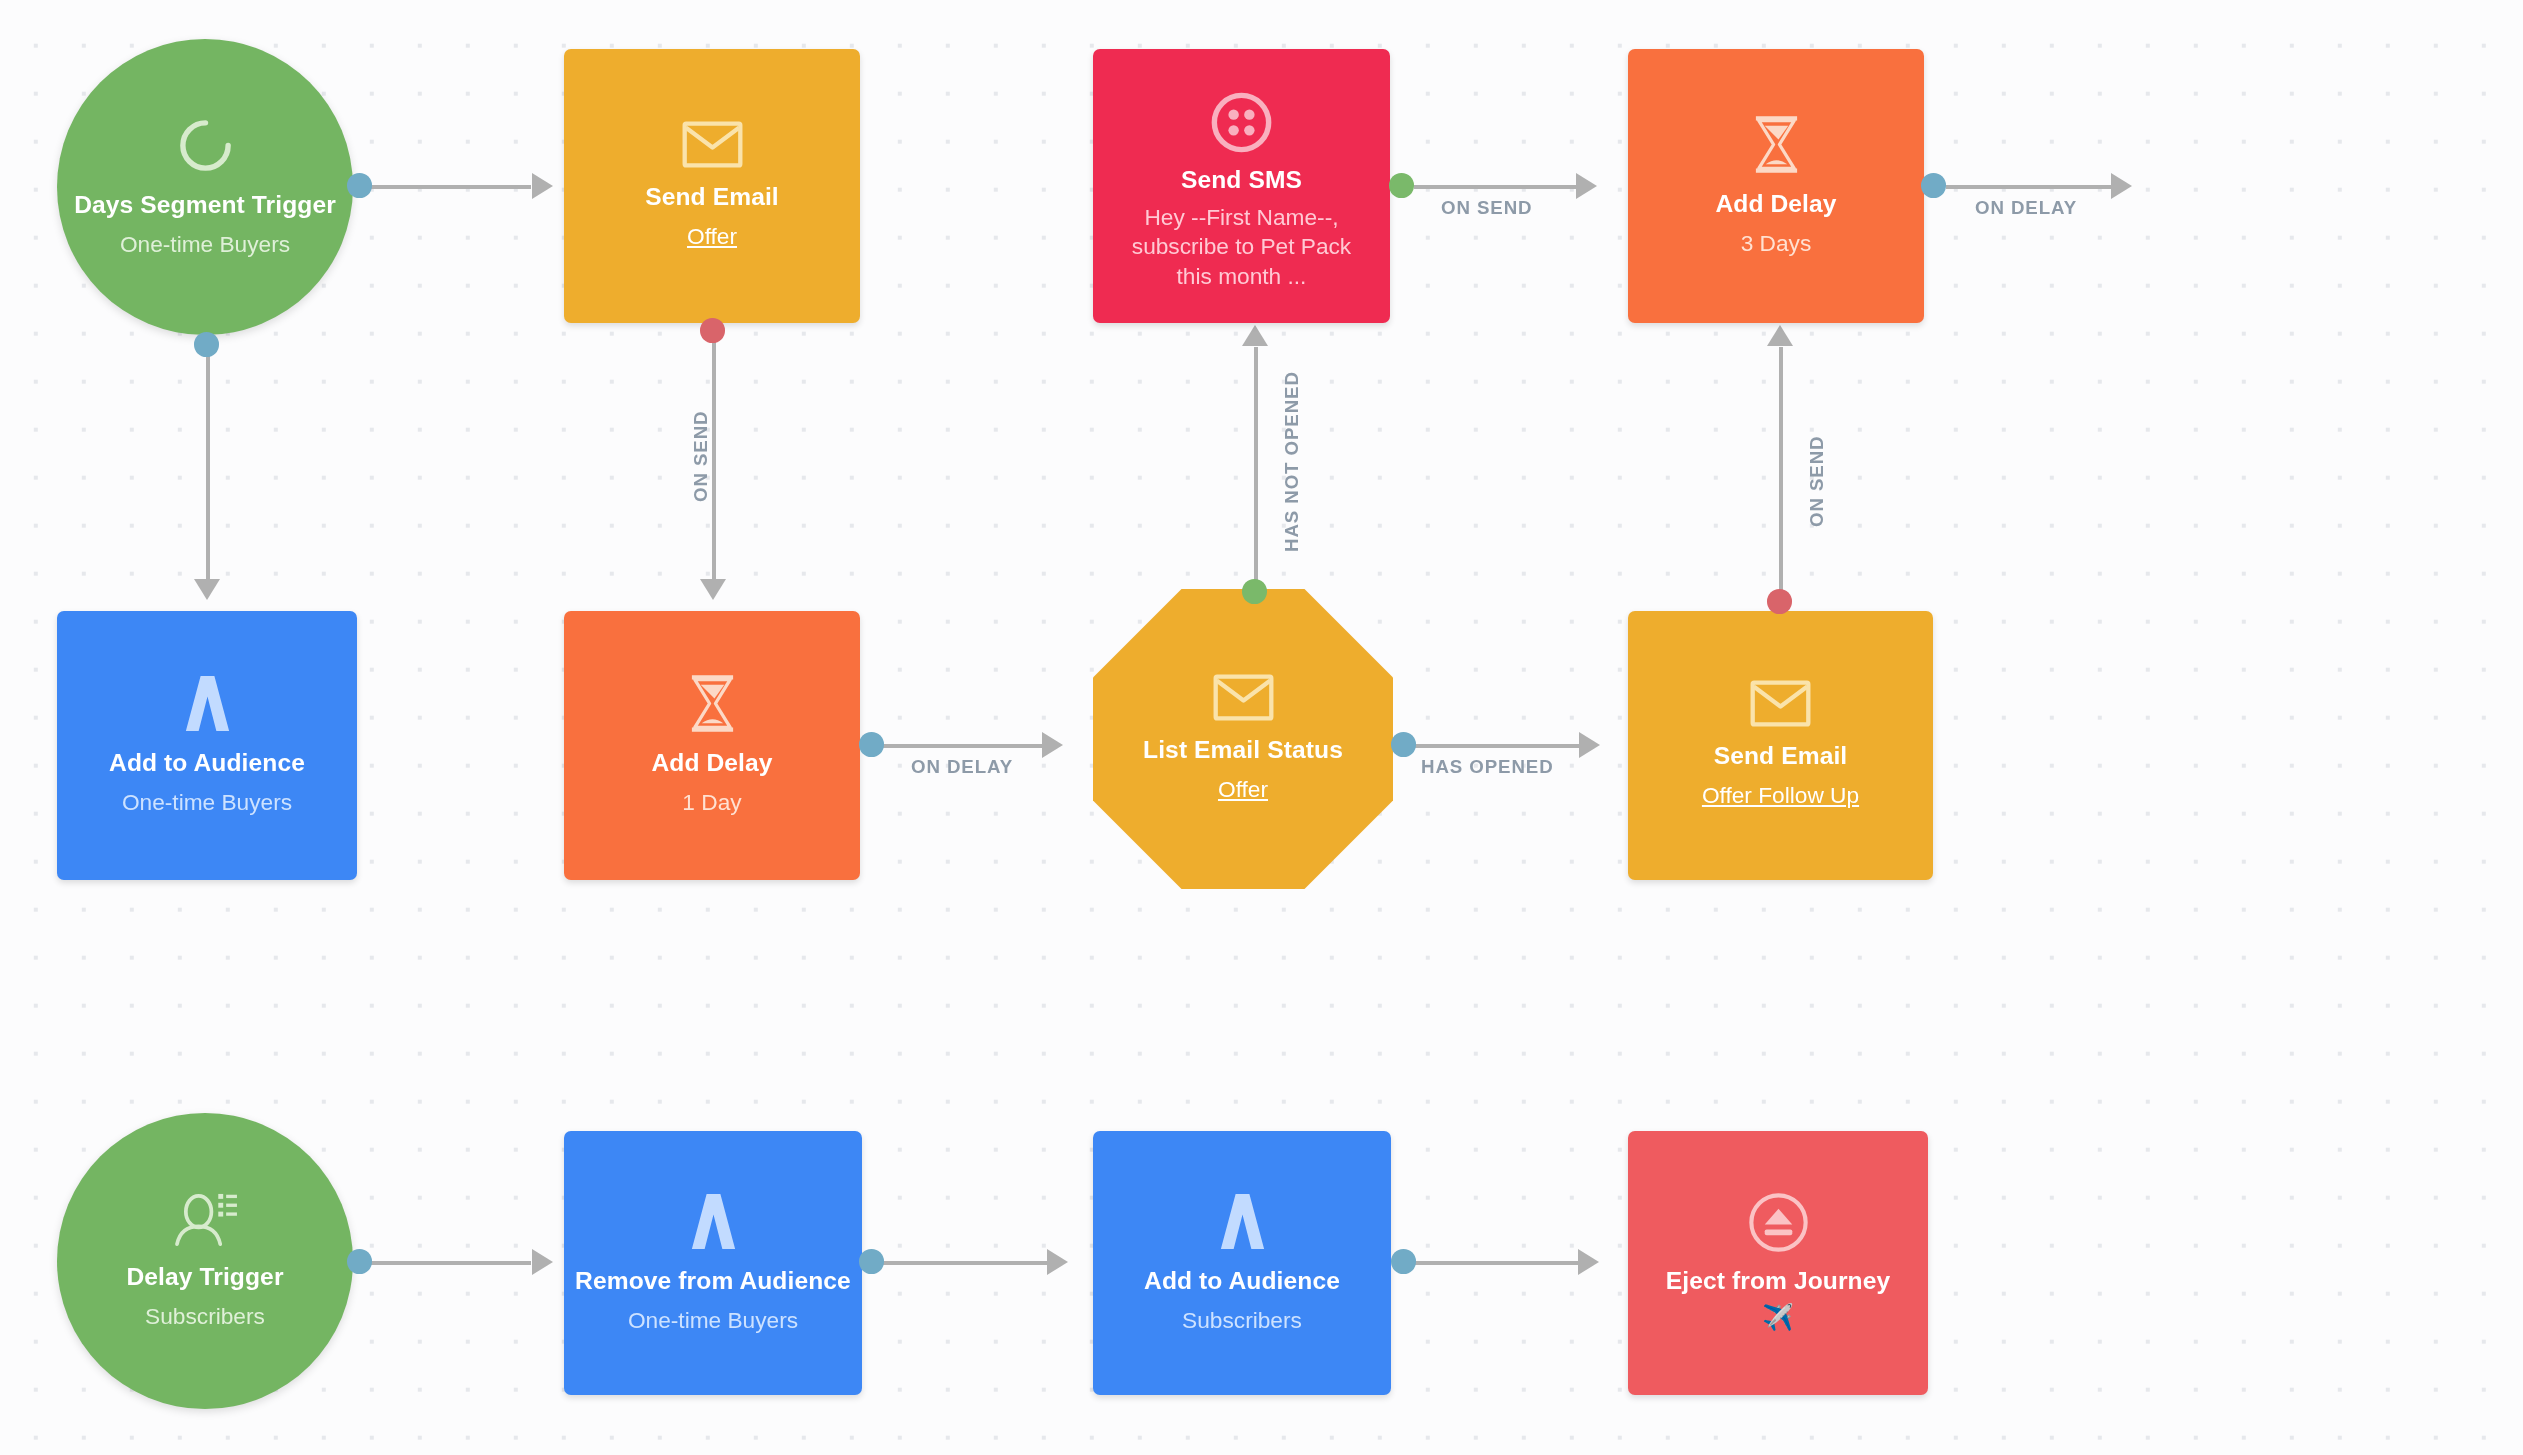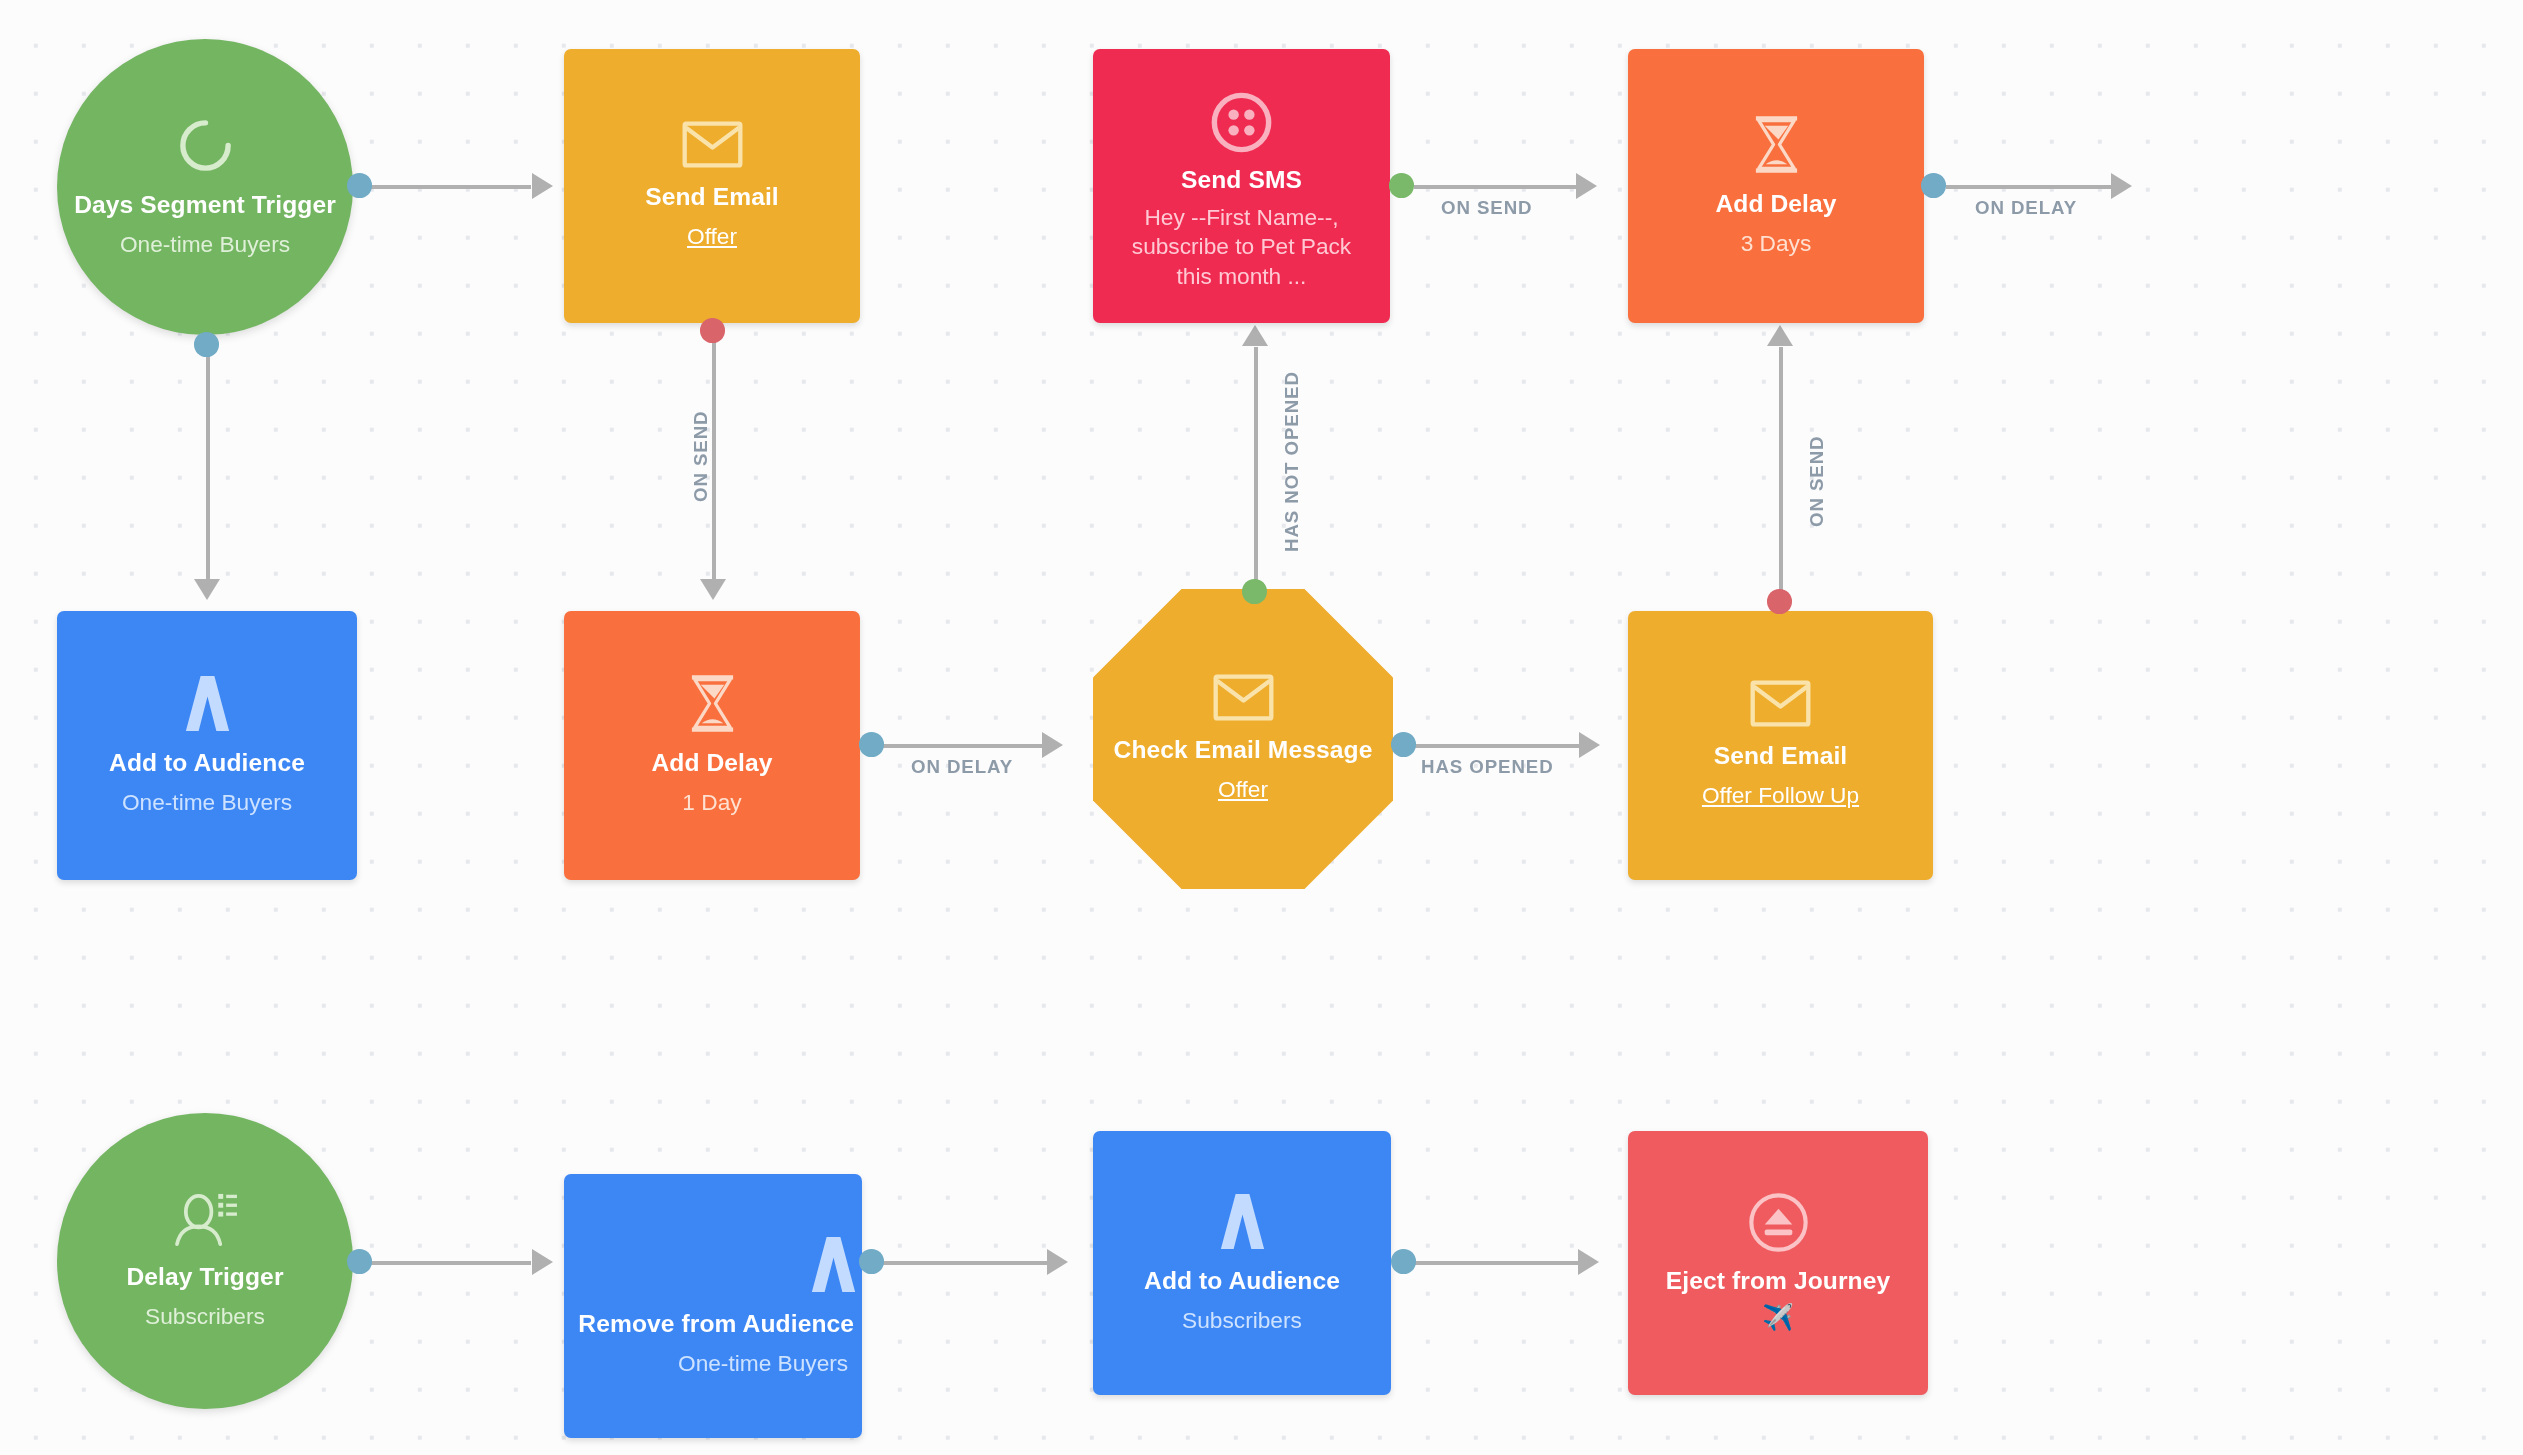--- a/index.html
+++ b/index.html
@@ -253,21 +253,21 @@
     <div class="nsub sub-orange">1 Day</div>
   </div>
 
   <div class="node octagon" style="left:1093px; top:589px; width:300px; height:300px; background:#eead2d;">
     <span class="nicon">
       <svg width="61" height="47" viewBox="0 0 62 48">
         <rect x="2.6" y="2.6" width="56.8" height="42.8" rx="1.5" fill="none" stroke="#fae3ab" stroke-width="4.4"></rect>
         <path d="M4 7 L31 27 L58 7" fill="none" stroke="#fae3ab" stroke-width="4.4" stroke-linejoin="round"></path>
       </svg>
     </span>
-    <div class="ntitle">Check Email Message</div>
+    <div class="ntitle">List Email Status</div>
     <div class="nsub sub-amber">Offer</div>
   </div>
 
   <div class="node rect" style="left:1628px; top:611px; width:305px; height:269px; background:#eead2d;">
     <span class="nicon">
       <svg width="61" height="47" viewBox="0 0 62 48">
         <rect x="2.6" y="2.6" width="56.8" height="42.8" rx="1.5" fill="none" stroke="#fae3ab" stroke-width="4.4"></rect>
         <path d="M4 7 L31 27 L58 7" fill="none" stroke="#fae3ab" stroke-width="4.4" stroke-linejoin="round"></path>
       </svg>
     </span>
@@ -285,21 +285,21 @@
         <rect x="46" y="12" width="5" height="5" fill="#d7ebcd"></rect>
         <rect x="54" y="12.8" width="11" height="3.4" fill="#d7ebcd"></rect>
         <rect x="46" y="21" width="5" height="5" fill="#d7ebcd"></rect>
         <rect x="54" y="21.8" width="11" height="3.4" fill="#d7ebcd"></rect>
       </svg>
     </span>
     <div class="ntitle">Delay Trigger</div>
     <div class="nsub sub-green">Subscribers</div>
   </div>
 
-  <div class="node rect" style="left:564px; top:1174px; width:298px; height:264px; background:#3d87f5;align-items:flex-end;">
+  <div class="node rect" style="left:564px; top:1131px; width:298px; height:264px; background:#3d87f5;">
     <span class="nicon">
       <svg width="57" height="61" viewBox="0 0 58 62">
         <path d="M22 3 L36 3 L51 59 L38 59 L29 24 L20 59 L7 59 Z" fill="#c2dbff"></path>
       </svg>
     </span>
     <div class="ntitle">Remove from Audience</div>
     <div class="nsub sub-blue">One-time Buyers</div>
   </div>
 
   <div class="node rect" style="left:1093px; top:1131px; width:298px; height:264px; background:#3d87f5;">

